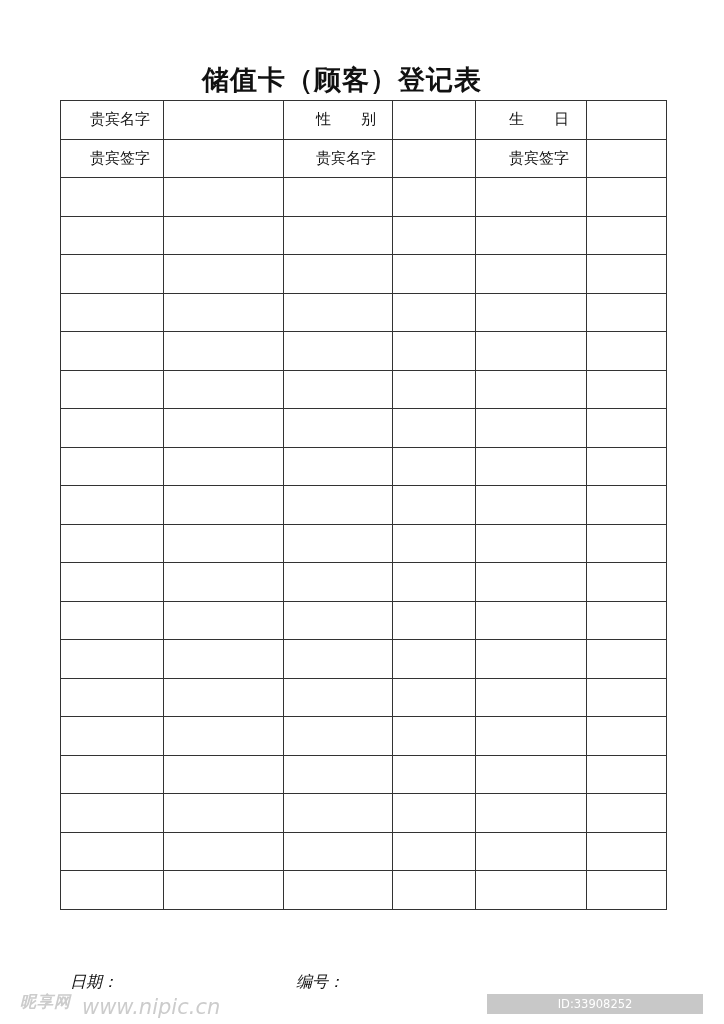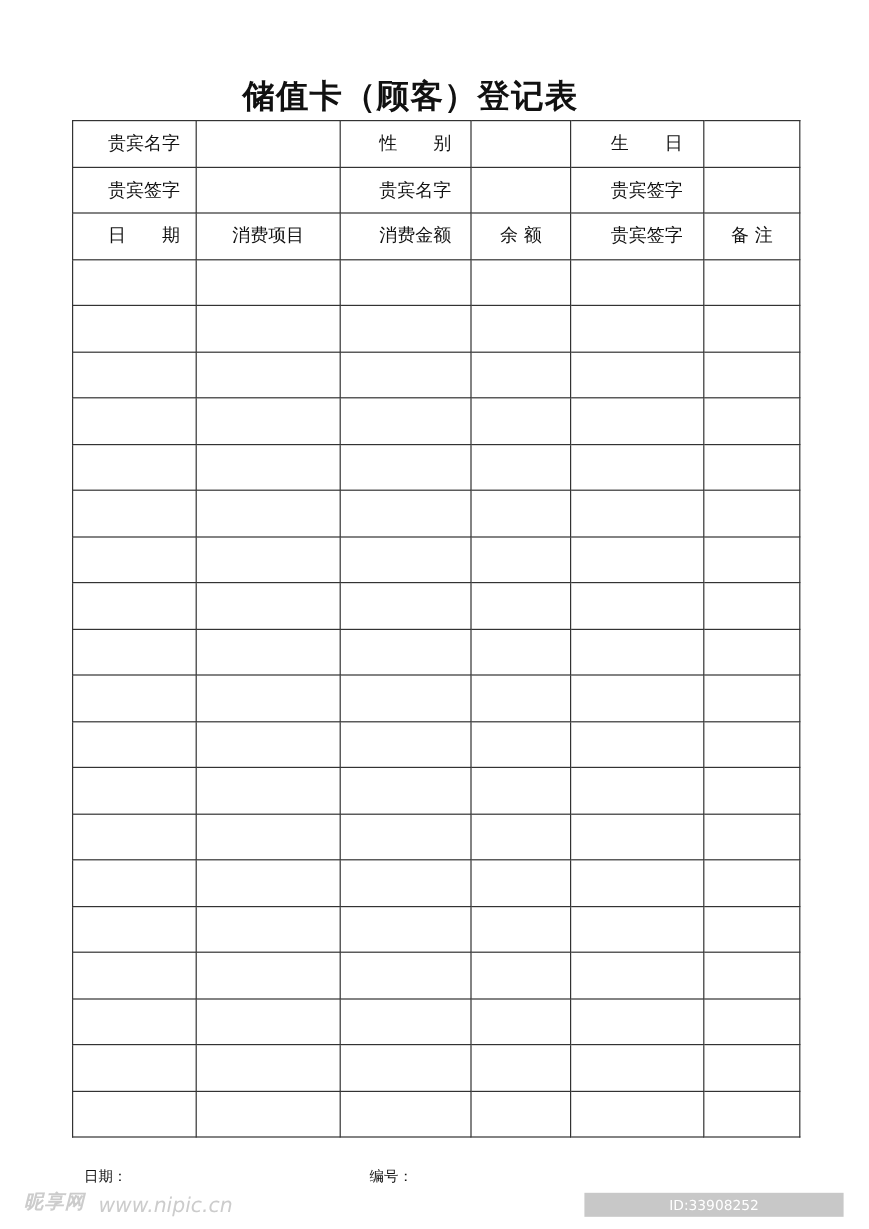--- a/index.html
+++ b/index.html
@@ -1,23 +1,23 @@
 <!DOCTYPE html>
 <html><head>
 <meta charset="utf-8">
 <style>
   html,body{margin:0;padding:0;background:#fff;}
   body{width:724px;height:1024px;position:relative;overflow:hidden;font-family:"DejaVu Sans",sans-serif;color:#111;}
   .title{position:absolute;left:0;width:684px;top:62px;text-align:center;font-size:27px;font-weight:bold;letter-spacing:1px;font-family:"DejaVu Serif",serif;}
   table.reg{position:absolute;left:60px;top:100px;border-collapse:collapse;table-layout:fixed;width:606px;}
   table.reg td{border:1.3px solid #333;height:37.5px;padding:0;font-size:15px;text-align:center;vertical-align:middle;}
   td.lbl{text-align:left;padding-left:16px !important;}
-  .foot{position:absolute;top:972px;font-size:12px;}
+  .foot{position:absolute;top:972px;font-size:16px;font-style:italic;}
   .wm{position:absolute;left:20px;top:992px;font-size:16px;color:#ccc;font-style:italic;font-weight:bold;letter-spacing:1px;}
-  .wm2{position:absolute;left:88px;top:995px;font-size:17px;color:#ccc;font-style:italic;}
+  .wm2{position:absolute;left:88px;top:995px;font-size:21px;color:#ccc;font-style:italic;}
   .idbar{position:absolute;left:487px;top:994px;width:216px;height:20px;background:#c8c8c8;color:#fff;font-size:11.5px;line-height:20px;text-align:center;font-family:"DejaVu Sans",sans-serif;}
 </style>
 </head>
 <body>
 
 <div class="title">储值卡（顾客）登记表</div>
 
 <table class="reg">
   <colgroup>
     <col style="width:103px">
@@ -37,28 +37,20 @@
       <td></td>
     </tr>
     <tr>
       <td class="lbl">贵宾签字</td>
       <td></td>
       <td class="lbl">贵宾名字</td>
       <td></td>
       <td class="lbl">贵宾签字</td>
       <td></td>
     </tr>
-    <tr>
-      <td class="lbl">日　　期</td>
-      <td>消费项目</td>
-      <td class="lbl">消费金额</td>
-      <td>余 额</td>
-      <td class="lbl">贵宾签字</td>
-      <td>备 注</td>
-    </tr>
   <tr>
         <td></td>
         <td></td>
         <td></td>
         <td></td>
         <td></td>
         <td></td>
       </tr>
       <tr>
         <td></td>
@@ -201,17 +193,17 @@
         <td></td>
         <td></td>
         <td></td>
         <td></td>
         <td></td>
       </tr>
     </tbody>
 </table>
 
 <div class="foot" style="left:70px">日期：</div>
-<div class="foot" style="left:308px">编号：</div>
+<div class="foot" style="left:296px">编号：</div>
 
 <div class="wm">昵享网</div>
 <div class="wm2" style="left:82px">www.nipic.cn</div>
 <div class="idbar">ID:33908252 NO:20220716163258655103</div>
 
 </body></html>

